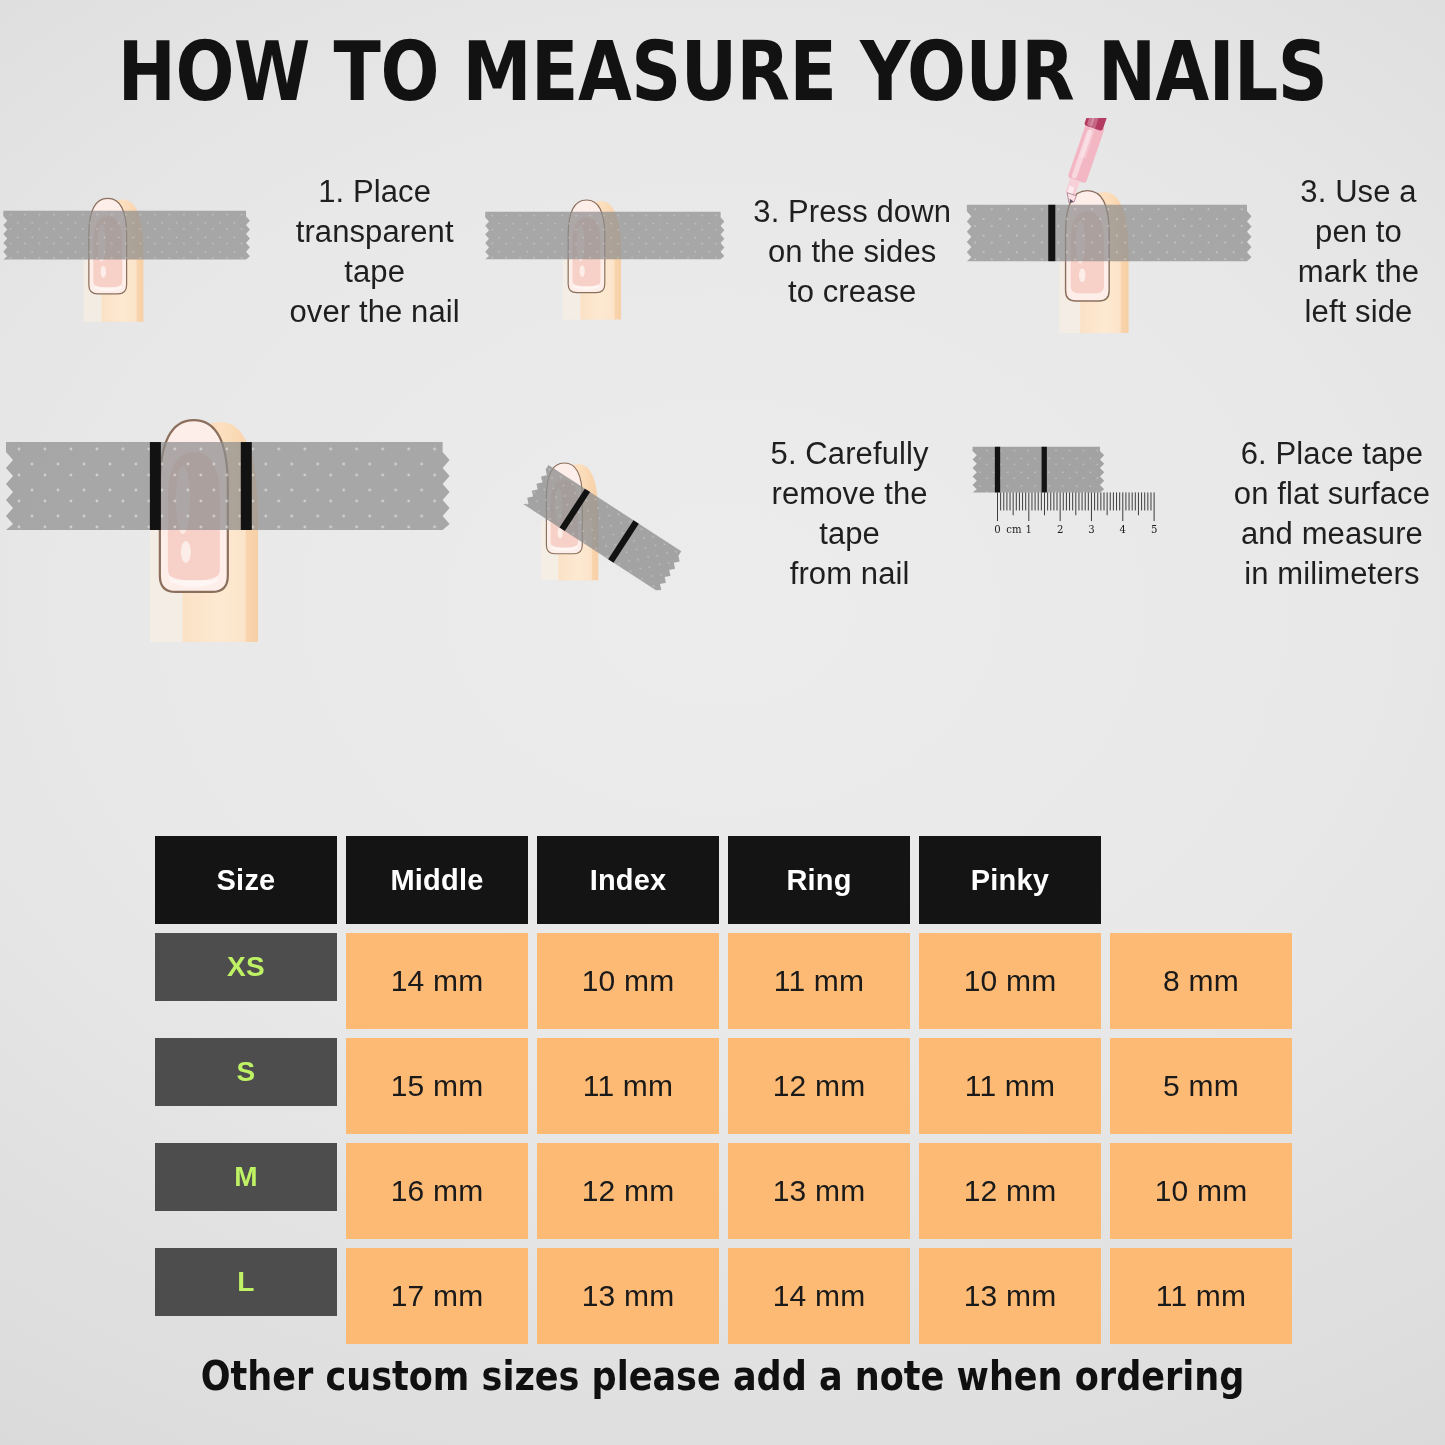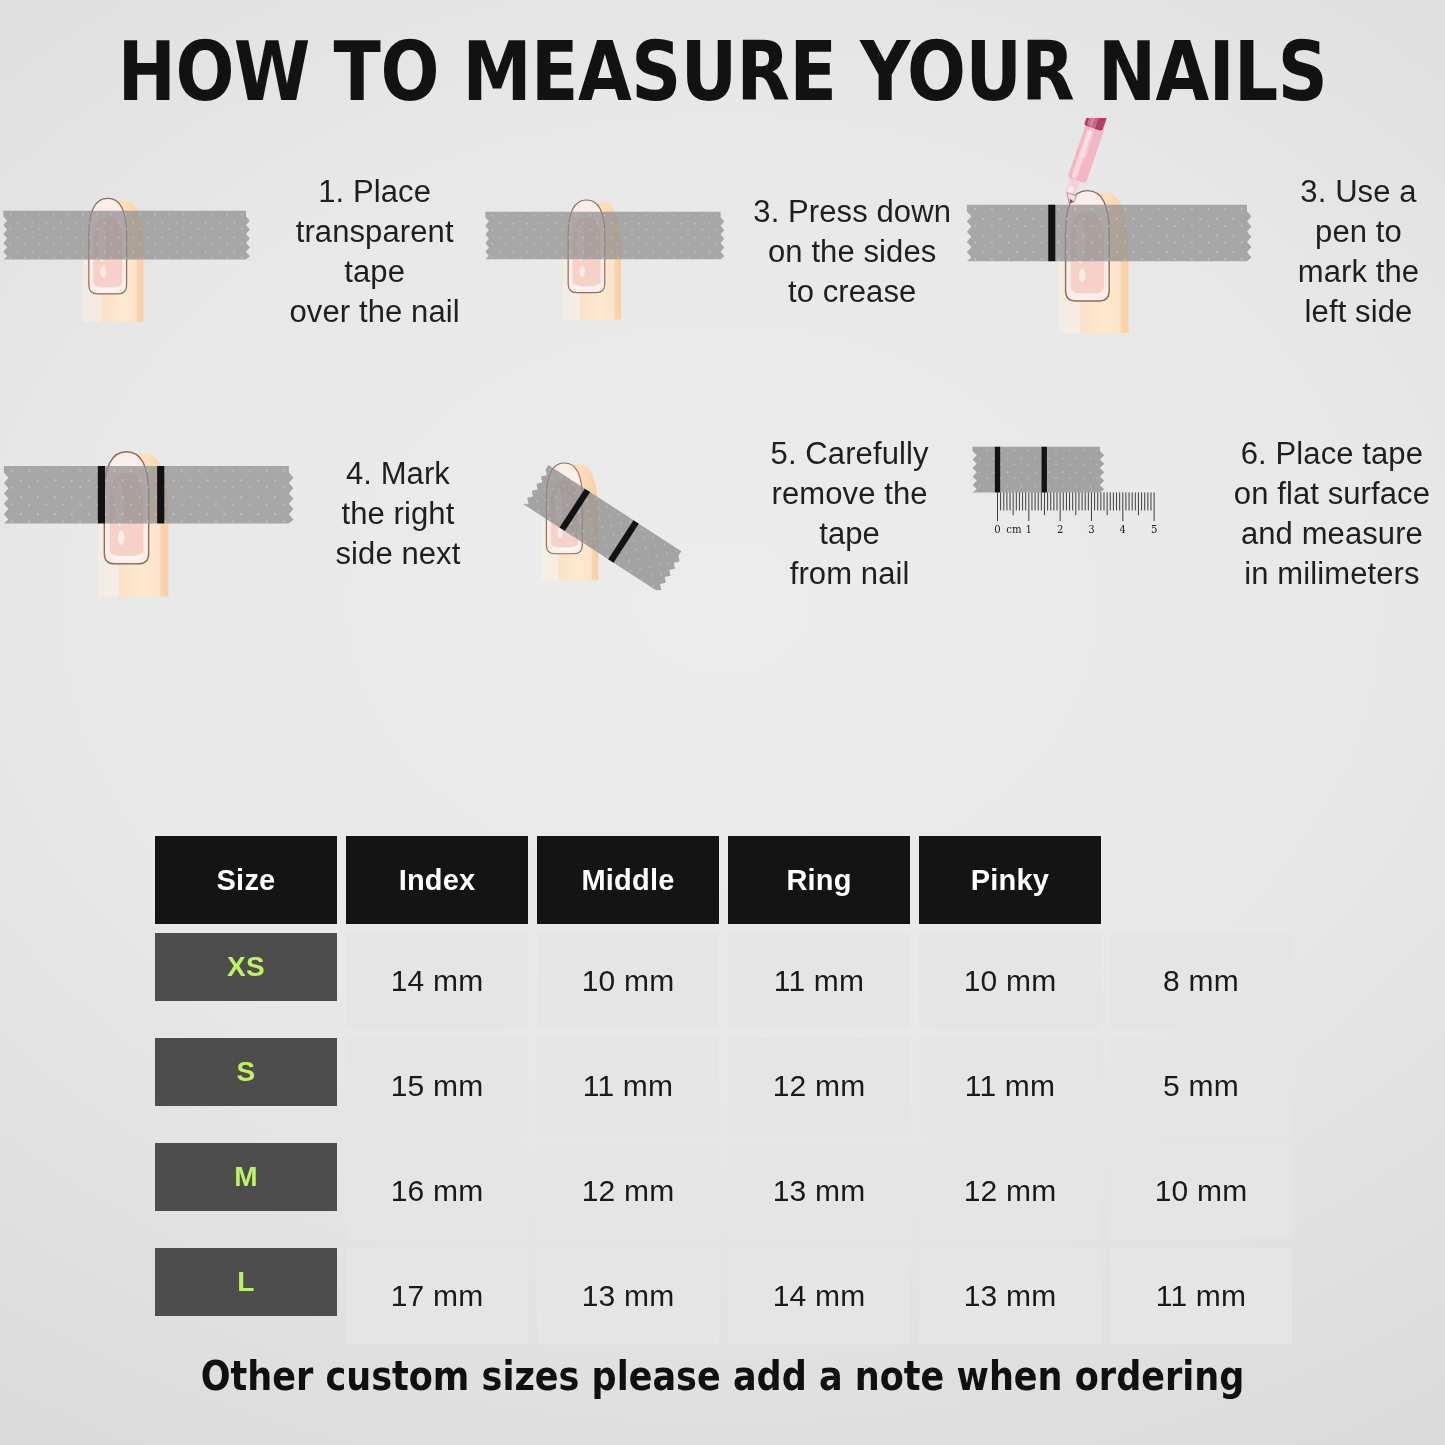--- a/index.html
+++ b/index.html
@@ -73,21 +73,21 @@
   .body .c-size{
     height:68px;
     background:#4d4d4d;
     color:#bef264;
     font-weight:bold;
     font-size:28px;
     letter-spacing:0.3px;
   }
   .body .c-d{
     height:96px;
-    background:#e5e5e5;
+    background:#fdba74;
     color:#1a1a1a;
     font-weight:400;
     font-size:30px;
     letter-spacing:0.2px;
   }
 
   
   .footer{
     position:absolute;left:0;top:1352px;width:1445px;
     text-align:center;
@@ -223,22 +223,20 @@
             <path d="M170 196 Q194 206 218 196 L218 202 Q194 212 170 202 Z" fill="#ffffff" opacity="0.45"></path>
           </g>
           <g>
             <path d="M6 62 L443 62 L443 72 L450 80 L443 88 L450 96 L443 104 L450 112 L443 120 L450 128 L443 136 L450 144 L443 150 L6 150 L13 144 L6 136 L13 128 L6 120 L13 112 L6 104 L13 96 L6 88 L13 80 L6 72 Z" fill="#8e8e8e" opacity="0.72"></path>
             <rect x="10" y="62" width="436" height="88" fill="url(#tapeDots)" opacity="0.6"></rect>
           </g>
           <rect x="150" y="62" width="11" height="88" fill="#121212"></rect>
           <rect x="241" y="62" width="11" height="88" fill="#121212"></rect>
         </svg>
       </div>
-      <div class="cap">4. Mark the right
-side next</div>
     </div>
 
     <div class="step">
       <div class="fig">
         <svg viewBox="0 0 482 262" preserveAspectRatio="xMidYMid meet">
           <g transform="translate(-38,0)">
             <path d="M162 262 L162 140 Q162 42 194 42 Q226 42 226 140 L226 262 Z" fill="url(#skinG)" transform="translate(47,0) scale(1.18,1) translate(-47,0)"></path>
             <rect x="150" y="150" width="96" height="112" fill="#fdf0e0" opacity="0.55"></rect>
             <path d="M160 196 Q160 212 176 212 L212 212 Q228 212 228 196 L228 106 Q228 40 194 40 Q160 40 160 106 Z" fill="#fdeeea" stroke="#8b6f5c" stroke-width="2.2"></path>
             <path d="M168 188 Q168 200 180 200 L208 200 Q220 200 220 188 L220 118 Q220 72 194 72 Q168 72 168 118 Z" fill="#f6cbc1" opacity="0.85"></path>
@@ -341,22 +339,22 @@
 and measure in milimeters</div>
     </div>
 
   </div>
 </div>
 
 <div class="table">
 
   <div class="trow head">
     <div class="cell c-size">Size</div>
+    <div class="cell c-d">Middle</div>
     <div class="cell c-d">Index</div>
-    <div class="cell c-d">Middle</div>
     <div class="cell c-d">Ring</div>
     <div class="cell c-d">Pinky</div>
   </div>
 
   <div class="trow body">
     <div class="cell c-size">XS</div>
     <div class="cell c-d">14 mm</div>
     <div class="cell c-d">10 mm</div>
     <div class="cell c-d">11 mm</div>
     <div class="cell c-d">10 mm</div>

